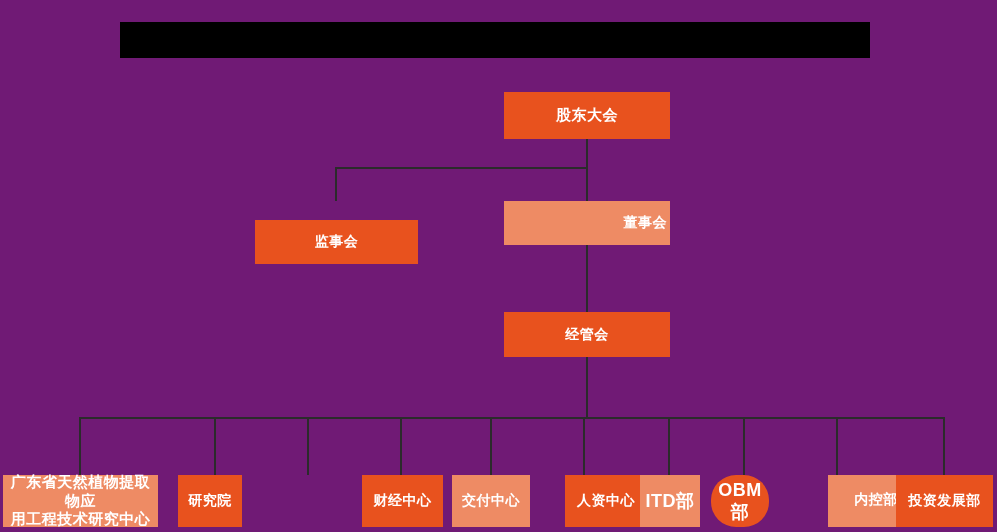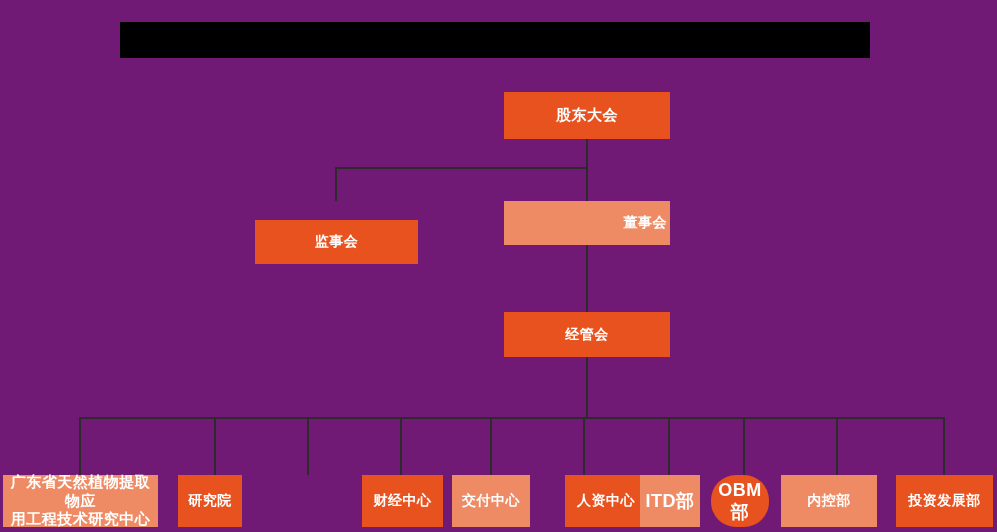--- a/index.html
+++ b/index.html
@@ -127,21 +127,21 @@
   </div>
 
   <div class="node light s-sm" style="left:640px; top:475px; width:60px; height:52px;">
     <span class="node-label">ITD部</span>
   </div>
 
   <div class="node dark s-sm" style="left:711px; top:475px; width:58px; height:52px;border-radius:25px;">
     <span class="node-label">OBM部</span>
   </div>
 
-  <div class="node light s-md" style="left:781px; top:475px; width:96px; height:52px;">
+  <div class="node light s-md" style="left:828px; top:475px; width:96px; height:52px;font-family:Liberation Mono, monospace;">
     <span class="node-label">内控部</span>
   </div>
 
   <div class="node dark s-md" style="left:896px; top:475px; width:97px; height:52px;">
     <span class="node-label">投资发展部</span>
   </div>
 
 </div>
 
 </body></html>

